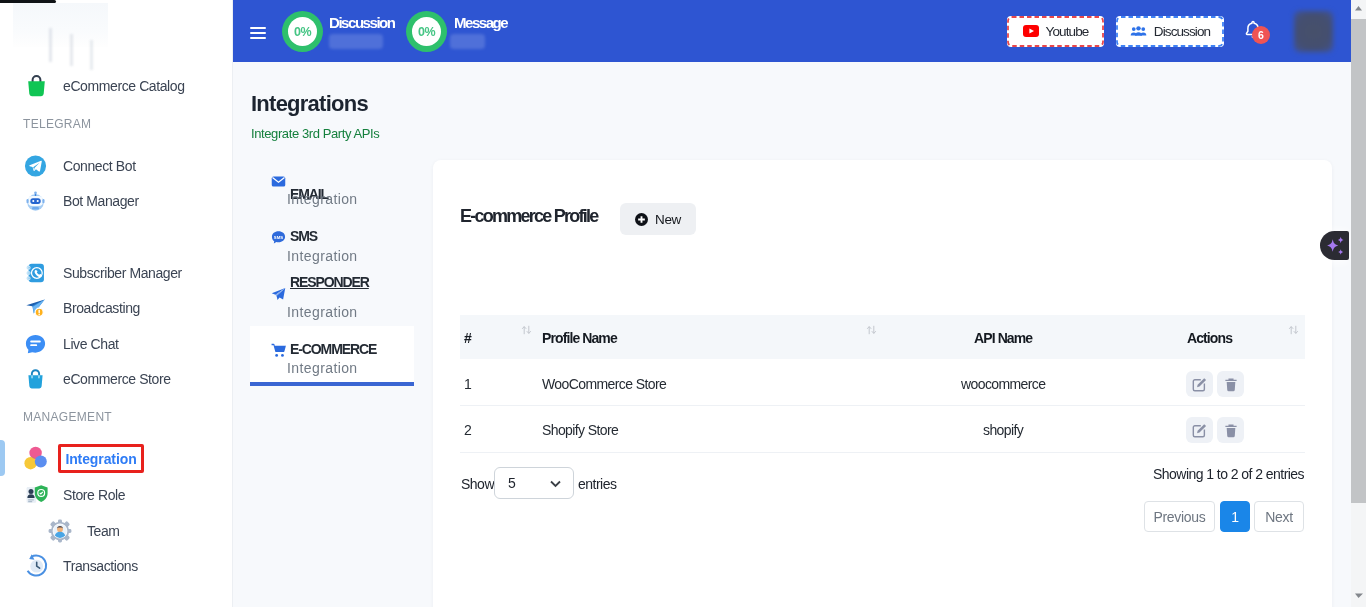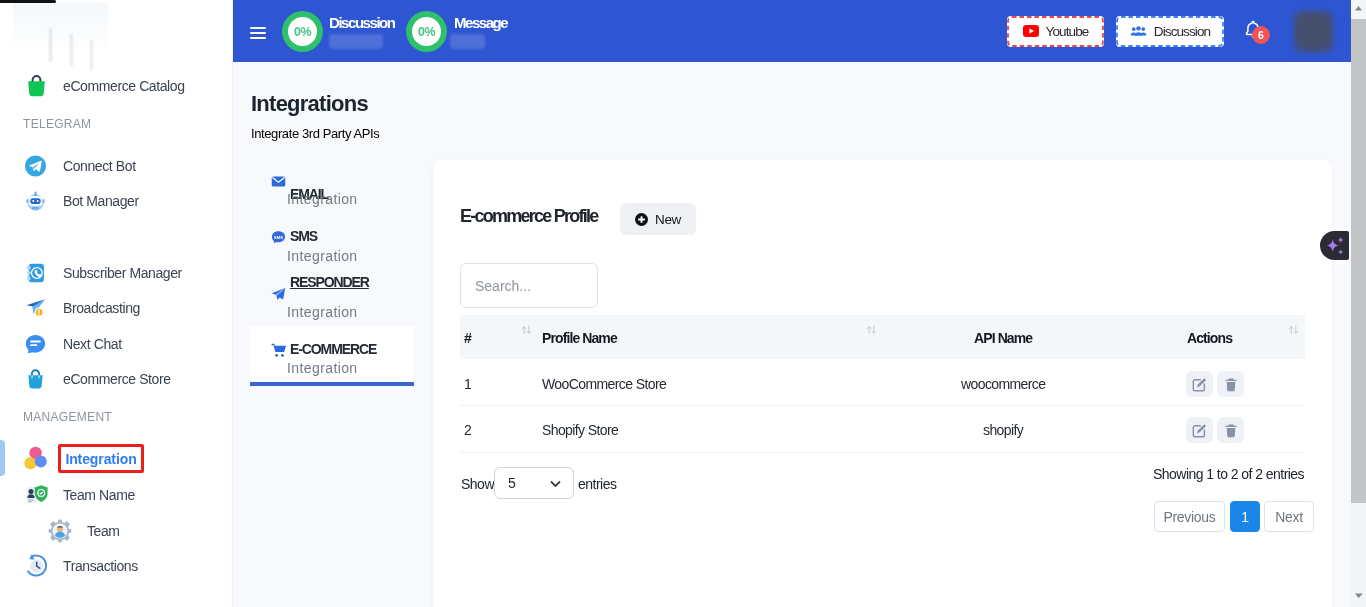--- a/index.html
+++ b/index.html
@@ -25,21 +25,21 @@
   #sthumb { position:absolute; right:0; top:19px; width:15px; height:484px; background:#c2c4c6; }
   
   #card { position:absolute; left:433px; top:160px; width:899px; height:470px; background:#fff; border-radius:8px; box-shadow:0 1px 4px rgba(30,40,60,.05); z-index:2; }
   .tabt { position:absolute; left:290px; font-size:14px; letter-spacing:-1.1px; font-weight:bold; color:#232a33; white-space:nowrap; }
   .tabs { position:absolute; left:287px; font-size:14px; letter-spacing:0.4px; color:#717a85; }
   .tabi { position:absolute; left:271px; width:15px; height:15px; }
   .thc { position:absolute; font-size:14px; letter-spacing:-0.9px; font-weight:bold; color:#151a21; }
   .tdc { position:absolute; font-size:14px; letter-spacing:-0.6px; color:#252b33; }
   .sort { position:absolute; width:11px; height:10px; }
   .abtn { position:absolute; top:371px; width:27px; height:26px; background:#eef1f6; border-radius:6px; display:flex; align-items:center; justify-content:center; }
-  .pg { position:absolute; top:341px; height:31px; border:1px solid #dee2e6; background:#fff; border-radius:4px; display:flex; align-items:center; justify-content:center; font-size:14px; letter-spacing:-0.3px; color:#6e7681;margin-left:10px; }
+  .pg { position:absolute; top:341px; height:31px; border:1px solid #dee2e6; background:#fff; border-radius:4px; display:flex; align-items:center; justify-content:center; font-size:14px; letter-spacing:-0.3px; color:#6e7681; }
 </style>
 </head>
 <body>
 
 <div id="sidebar">
   <div class="abs" style="left:0;top:0;width:56px;height:2.5px;background:#101316;border-radius:0 2px 2px 0;"></div>
   <div class="abs" style="left:13px;top:3px;width:95px;height:44px;background:linear-gradient(180deg,#f5f8fb 0%,#f9fbfd 60%,#fefefe 100%);"></div>
   <div class="abs" style="left:49px;top:28px;width:3px;height:34px;background:rgba(205,212,222,.55);filter:blur(1.2px);"></div>
   <div class="abs" style="left:70px;top:34px;width:3px;height:32px;background:rgba(205,212,222,.5);filter:blur(1.2px);"></div>
   <div class="abs" style="left:90px;top:40px;width:3px;height:30px;background:rgba(205,212,222,.45);filter:blur(1.2px);"></div>
@@ -103,21 +103,21 @@
         <circle cx="15.85" cy="18.6" r="0.85" fill="#fff"></circle>
       </svg>
     <div class="tx">Broadcasting</div>
   </div>
 
   <div class="mi" style="top:327px;">
     <svg class="ic" viewBox="0 0 24 24">
         <path d="M12 2.6c5.8 0 10 3.9 10 9s-4.2 9.4-10 9.4c-1.1 0-2.4-.15-3.4-.45L4 21.6l.6-3.6C3 16.4 2 14.4 2 11.6c0-5.1 4.2-9 10-9z" fill="#3c8ef5"></path>
         <path d="M7.4 9.4h9.2M7.4 13.2h5.4" stroke="#fff" stroke-width="1.9" stroke-linecap="round"></path>
       </svg>
-    <div class="tx">Next Chat</div>
+    <div class="tx">Live Chat</div>
   </div>
 
   <div class="mi" style="top:362px;">
     <svg class="ic" viewBox="0 0 24 24">
         <path d="M8.2 9.8V6.6a3.8 3.8 0 0 1 7.6 0v3.2" fill="none" stroke="#1b84c0" stroke-width="2"></path>
         <path d="M4.6 8h14.8l-1 11.6a2.4 2.4 0 0 1-2.4 2.2H8a2.4 2.4 0 0 1-2.4-2.2z" fill="#22a2dc"></path>
         <path d="M7.4 8v2.4a1 1 0 0 0 2 0V8zM14.6 8v2.4a1 1 0 0 0 2 0V8z" fill="#8fd2f0"></path>
       </svg>
     <div class="tx">eCommerce Store</div>
   </div>
@@ -137,21 +137,21 @@
   <div class="mi" style="top:478px;">
     <svg class="ic" style="width:25px;height:25px;" viewBox="0 0 25 25">
         <rect x="2.6" y="4.6" width="9.6" height="15.6" rx="1.2" fill="#e8eef5"></rect>
         <circle cx="7" cy="9" r="2.5" fill="#2c3e55"></circle>
         <path d="M3.4 15.4a3.6 3.6 0 0 1 7.2 0z" fill="#2c3e55"></path>
         <path d="M4.2 17.4h5.6M4.2 19.2h4" stroke="#9fb0c2" stroke-width="1"></path>
         <path d="M17.2 2.8l6.4 2.2v5.6c0 4.2-2.6 7.4-6.4 8.8-3.8-1.4-6.4-4.6-6.4-8.8V5z" fill="#2eb358"></path>
         <circle cx="17.2" cy="10.4" r="3.4" fill="none" stroke="#fff" stroke-width="1.2"></circle>
         <path d="M15.7 10.4l1.1 1.1 2-2.2" fill="none" stroke="#fff" stroke-width="1.2"></path>
       </svg>
-    <div class="tx">Team Name</div>
+    <div class="tx">Store Role</div>
   </div>
 
   <div class="mi" style="top:514px;margin-left:24px;">
     <svg class="ic" style="width:26px;height:26px;left:23px;" viewBox="0 0 26 26">
         <g fill="#a9b6c9">
           <rect x="11" y="1.6" width="4" height="5" rx="1.4"></rect>
           <rect x="11" y="19.4" width="4" height="5" rx="1.4"></rect>
           <rect x="1.6" y="11" width="5" height="4" rx="1.4"></rect>
           <rect x="19.4" y="11" width="5" height="4" rx="1.4"></rect>
           <rect x="3.8" y="3.8" width="5" height="5" rx="1.6" transform="rotate(45 6.3 6.3)"></rect>
@@ -234,21 +234,21 @@
   <svg class="abs" style="left:3px;top:4px;" width="9" height="9" viewBox="0 0 9 9">
       <path d="M4.5 2 8 6.5H1z" fill="#83878c"></path>
     </svg>
   <svg class="abs" style="left:3px;top:591px;" width="9" height="9" viewBox="0 0 9 9">
       <path d="M4.5 7 1 2.5h8z" fill="#83878c"></path>
     </svg>
 </div>
 
 <div id="main">
   <div class="abs" style="left:251px;top:91px;font-size:22px;letter-spacing:-0.75px;font-weight:bold;color:#1c2430;z-index:2;">Integrations</div>
-  <div class="abs" style="left:251px;top:126px;font-size:13px;letter-spacing:-0.4px;color:#000000;z-index:2;">Integrate 3rd Party APIs</div>
+  <div class="abs" style="left:251px;top:126px;font-size:13px;letter-spacing:-0.4px;color:#15803d;z-index:2;">Integrate 3rd Party APIs</div>
 
   <div class="abs" style="left:250px;top:326px;width:164px;height:60px;background:#fff;border-bottom:4px solid #3a66d3;"></div>
   <svg class="tabi" style="top:174px;" viewBox="0 0 16 16">
       <rect x="0.8" y="2.6" width="14.4" height="10.8" rx="1.8" fill="#2b6ade"></rect>
       <path d="M1.6 3.8 8 8.8l6.4-5" fill="none" stroke="#fff" stroke-width="1.3"></path>
     </svg>
   <div class="tabt" style="top:186px;">EMAIL</div>
   <div class="tabs" style="top:191px;">Integration</div>
   <svg class="tabi" style="top:230px;" viewBox="0 0 16 16">
       <path d="M8 1.4c4 0 7 2.5 7 5.8s-3 5.9-7 5.9c-.8 0-1.6-.1-2.3-.3L3 14.4l.4-2.3C2 11 1 9.4 1 7.2 1 3.9 4 1.4 8 1.4z" fill="#2f6bdb"></path>
@@ -272,21 +272,20 @@
 
   <div id="card">
     <div class="abs" style="left:27px;top:46px;font-size:18px;letter-spacing:-1.75px;font-weight:bold;color:#20252e;">E-commerce Profile</div>
     <div class="abs" style="left:187px;top:43px;width:76px;height:32px;background:#eef0f3;border-radius:6px;display:flex;align-items:center;justify-content:center;gap:7px;font-size:13.5px;letter-spacing:-0.4px;color:#14171c;">
       <svg width="13" height="13" viewBox="0 0 14 14">
           <circle cx="7" cy="7" r="7" fill="#0e1117"></circle>
           <path d="M7 3.4v7.2M3.4 7h7.2" stroke="#fff" stroke-width="2"></path>
         </svg>
         <span>New</span>
     </div>
-    <div class="abs" style="left:27px;top:103px;width:138px;height:45px;border:1px solid #dfe3e8;border-radius:6px;background:#fff;display:flex;align-items:center;padding-left:14px;font-size:14px;color:#8d939d;">Search...</div>
 
     <div class="abs" style="left:27px;top:155px;width:845px;height:44px;background:#f4f7fa;"></div>
     <div class="thc" style="left:31px;top:170px;">#</div>
     <div class="thc" style="left:109px;top:170px;">Profile Name</div>
     <div class="thc" style="left:541px;top:170px;">API Name</div>
     <div class="thc" style="left:754px;top:170px;">Actions</div>
     <svg class="sort" style="left:88px;top:165px;" viewBox="0 0 11 10">
         <path d="M3.2 9.2V1.6M3.2 1.6 1.2 3.8M3.2 1.6l2 2.2" fill="none" stroke="#c3c7ce" stroke-width="1"></path>
         <path d="M7.8 0.8v7.6M7.8 8.4l-2-2.2M7.8 8.4l2-2.2" fill="none" stroke="#c3c7ce" stroke-width="1"></path>
       </svg>

